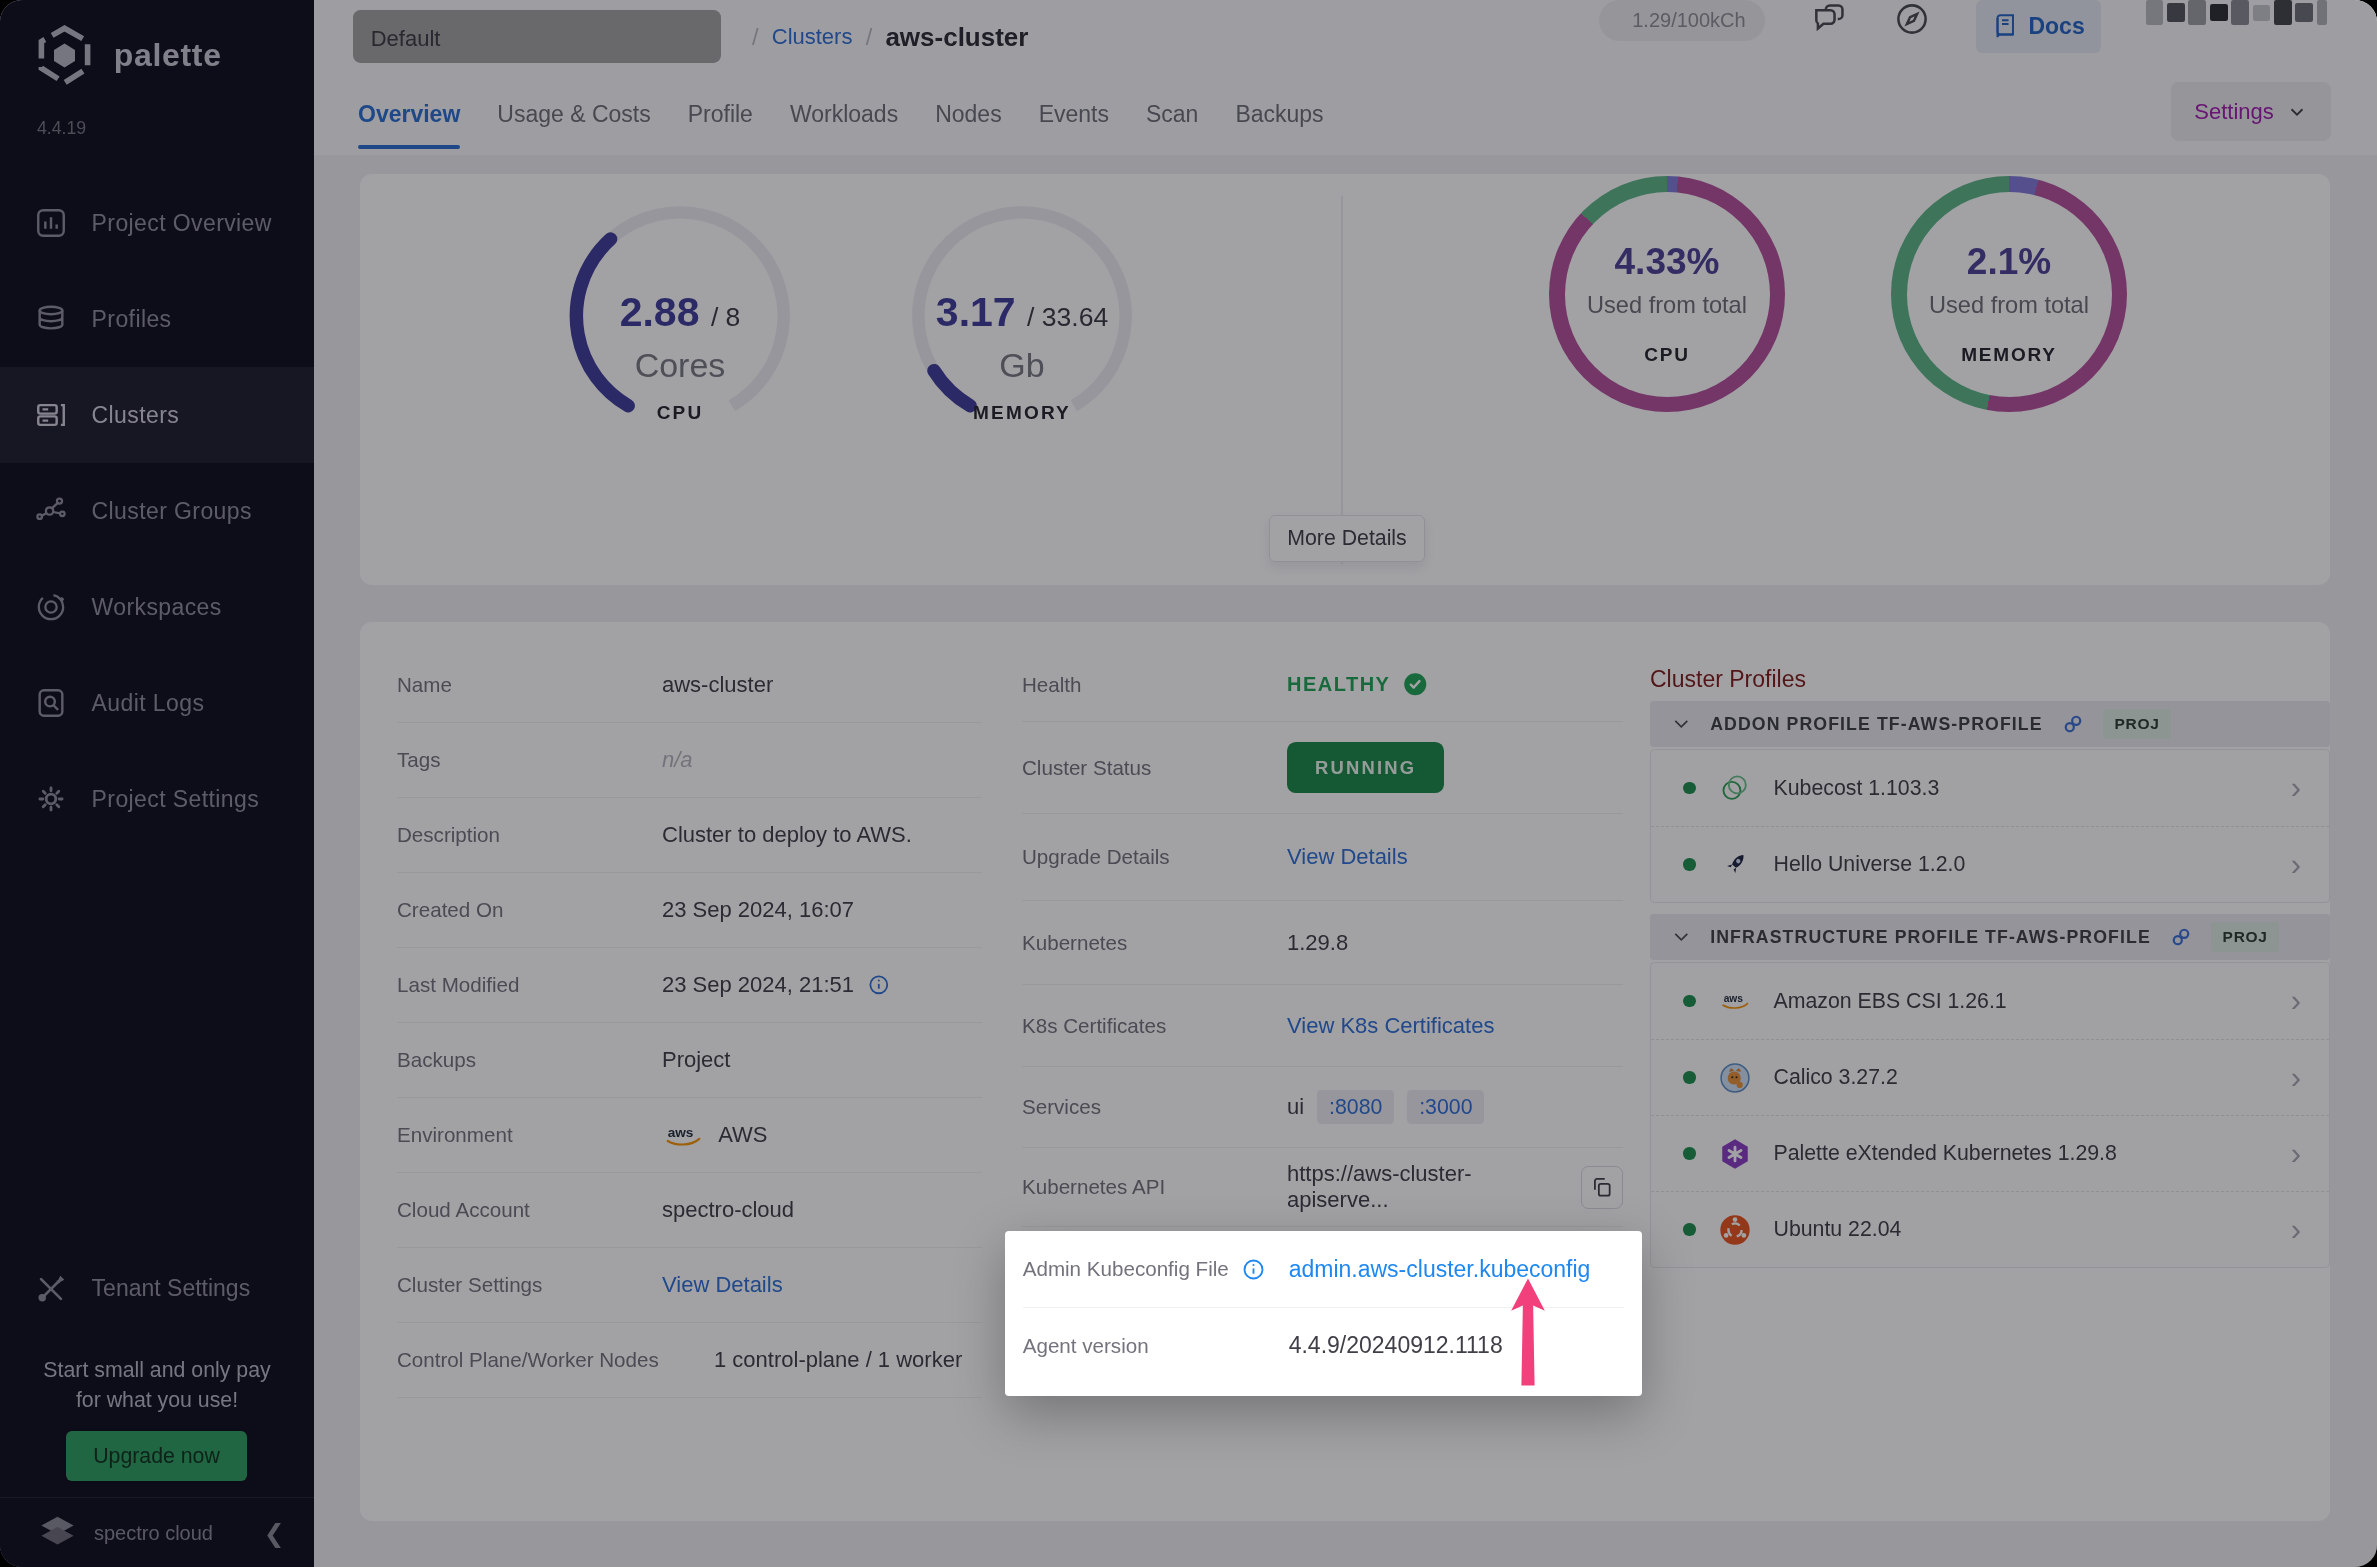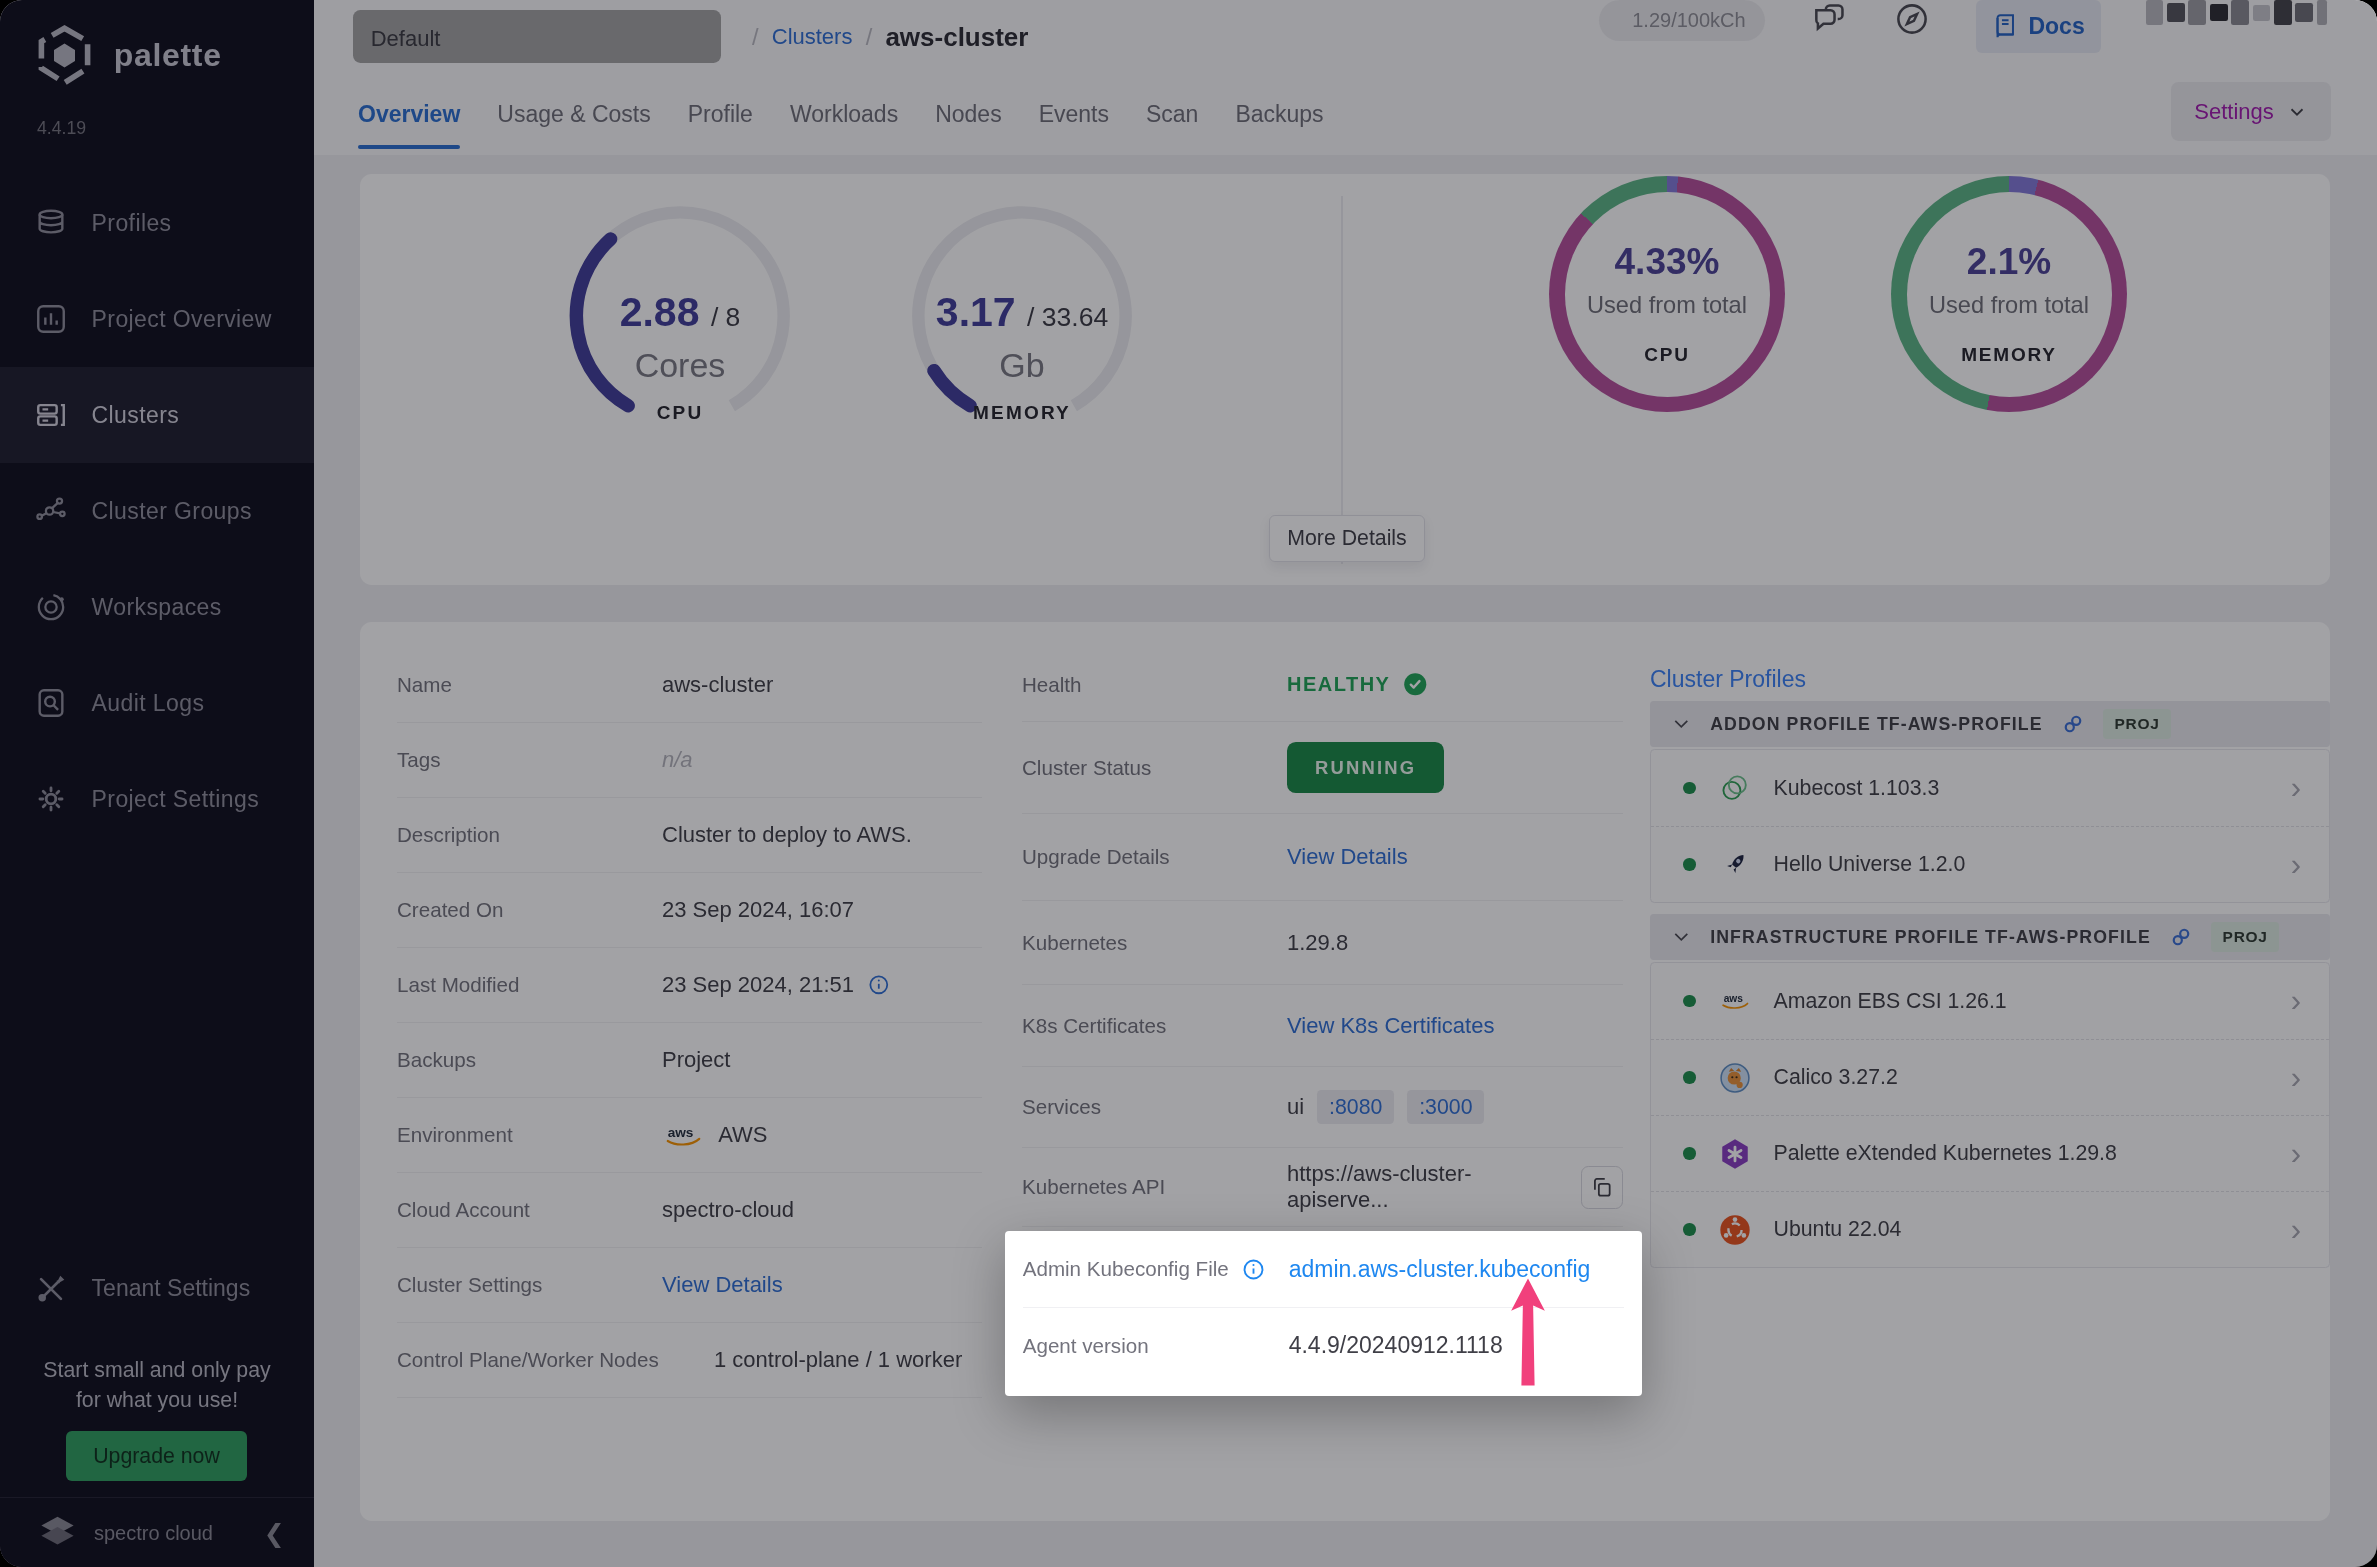--- a/index.html
+++ b/index.html
@@ -85,21 +85,21 @@
   .tvalue { font-size:22px; font-weight:500; color:#3f3f47; display:flex; align-items:center; gap:13.2px; }
   .tvalue.muted { color:#b4b4bc; font-style:italic; font-weight:400; }
   .tvalue.link, .link { color:#2f6fd3; cursor:pointer; }
   .health-val { font-size:20px; font-weight:bold; letter-spacing:1.5px; color:#21a558; display:flex; align-items:center; gap:11.8px; }
   .status-pill { display:inline-block; background:#1a8a47; color:#eaf6ee; font-size:18.4px; font-weight:bold; letter-spacing:2.2px; padding:14.7px 28px; border-radius:8.8px; }
   .chip { background:#ececf1; border-radius:4.4px; padding:4.4px 11.8px; color:#2f6fd3; font-size:21.3px; cursor:pointer; }
   .copy-btn { margin-left:auto; width:43px; height:43px; border:1.5px solid #d8d8e0; border-radius:7.4px; background:#fff; display:flex; align-items:center; justify-content:center; cursor:pointer; }
 
   
   .profiles { position:absolute; left:1290px; top:0; width:680px; height:100%; }
-  .cp-heading { position:absolute; left:0; top:44px; font-size:23px; color:#3b82f6; }
+  .cp-heading { position:absolute; left:0; top:44px; font-size:23px; color:#7f1d1d; }
   .cp-header { position:absolute; left:0; width:100%; height:46px; background:#e8e8ee; border-radius:3.7px; display:flex; align-items:center; gap:19px; padding:0 20.6px; cursor:pointer; }
   .cp-header .cp-title { font-size:17.7px; font-weight:bold; letter-spacing:1.1px; color:#3f3f46; }
   .cp-badge { background:#dcebe0; color:#2f3b33; font-size:15.5px; font-weight:bold; letter-spacing:0.7px; padding:5.9px 11.8px; border-radius:3.7px; }
   .cp-items { position:absolute; left:0; width:100%; border:0.7px solid #e7e7ec; border-radius:4.4px; background:#fdfdfe; }
   .cp-row { height:76px; display:flex; align-items:center; gap:22px; padding-left:32px; cursor:pointer; }
   .cp-row + .cp-row { border-top:0.7px dashed #e0e0e6; }
   .cp-dot { flex:none; width:12.5px; height:12.5px; border-radius:50%; background:#1e8e4d; }
   .cp-ic { flex:none; width:34px; height:34px; display:flex; align-items:center; justify-content:center; }
   .cp-name { font-size:21.3px; font-weight:500; color:#3f3f46; }
   .cp-chev { margin-left:auto; margin-right:28px; font-size:31px; color:#a7a7b0; }
@@ -125,31 +125,31 @@
         <polygon points="45,6 78,25 78,63 45,84 12,63 12,25" fill="none" stroke="#b9b8c4" stroke-width="8" stroke-dasharray="30 12"></polygon>
         <polygon points="45,28 60,37 60,53 45,62 30,53 30,37" fill="#b9b8c4"></polygon>
       </svg>
       <span class="brand-name">palette</span>
     </div>
     <div class="version">4.4.19</div>
 
     <nav class="nav">
       <div class="nav-item">
         <svg width="34" height="34" viewBox="0 0 24 24" fill="none" stroke="currentColor" stroke-width="1.7">
+            <rect x="3" y="3" width="18" height="18" rx="3.5"></rect>
+            <path d="M8 16v-5M12 16v-8M16 16v-3"></path>
+          </svg>
+        <span class="lbl">Project Overview</span>
+      </div>
+      <div class="nav-item">
+        <svg width="34" height="34" viewBox="0 0 24 24" fill="none" stroke="currentColor" stroke-width="1.7">
             <ellipse cx="12" cy="6" rx="8" ry="2.6"></ellipse>
             <path d="M4 11c0 1.4 3.6 2.6 8 2.6s8-1.2 8-2.6M4 16c0 1.4 3.6 2.6 8 2.6s8-1.2 8-2.6M4 6v10M20 6v10"></path>
           </svg>
         <span class="lbl">Profiles</span>
-      </div>
-      <div class="nav-item">
-        <svg width="34" height="34" viewBox="0 0 24 24" fill="none" stroke="currentColor" stroke-width="1.7">
-            <rect x="3" y="3" width="18" height="18" rx="3.5"></rect>
-            <path d="M8 16v-5M12 16v-8M16 16v-3"></path>
-          </svg>
-        <span class="lbl">Project Overview</span>
       </div>
       <div class="nav-item active">
         <svg width="34" height="34" viewBox="0 0 24 24" fill="none" stroke="currentColor" stroke-width="1.7">
             <rect x="3" y="5" width="13" height="6" rx="1.5"></rect>
             <rect x="3" y="13" width="13" height="6" rx="1.5"></rect>
             <path d="M6 8h4M6 16h4M19 5h2v14h-2"></path>
           </svg>
         <span class="lbl">Clusters</span>
       </div>
       <div class="nav-item">

